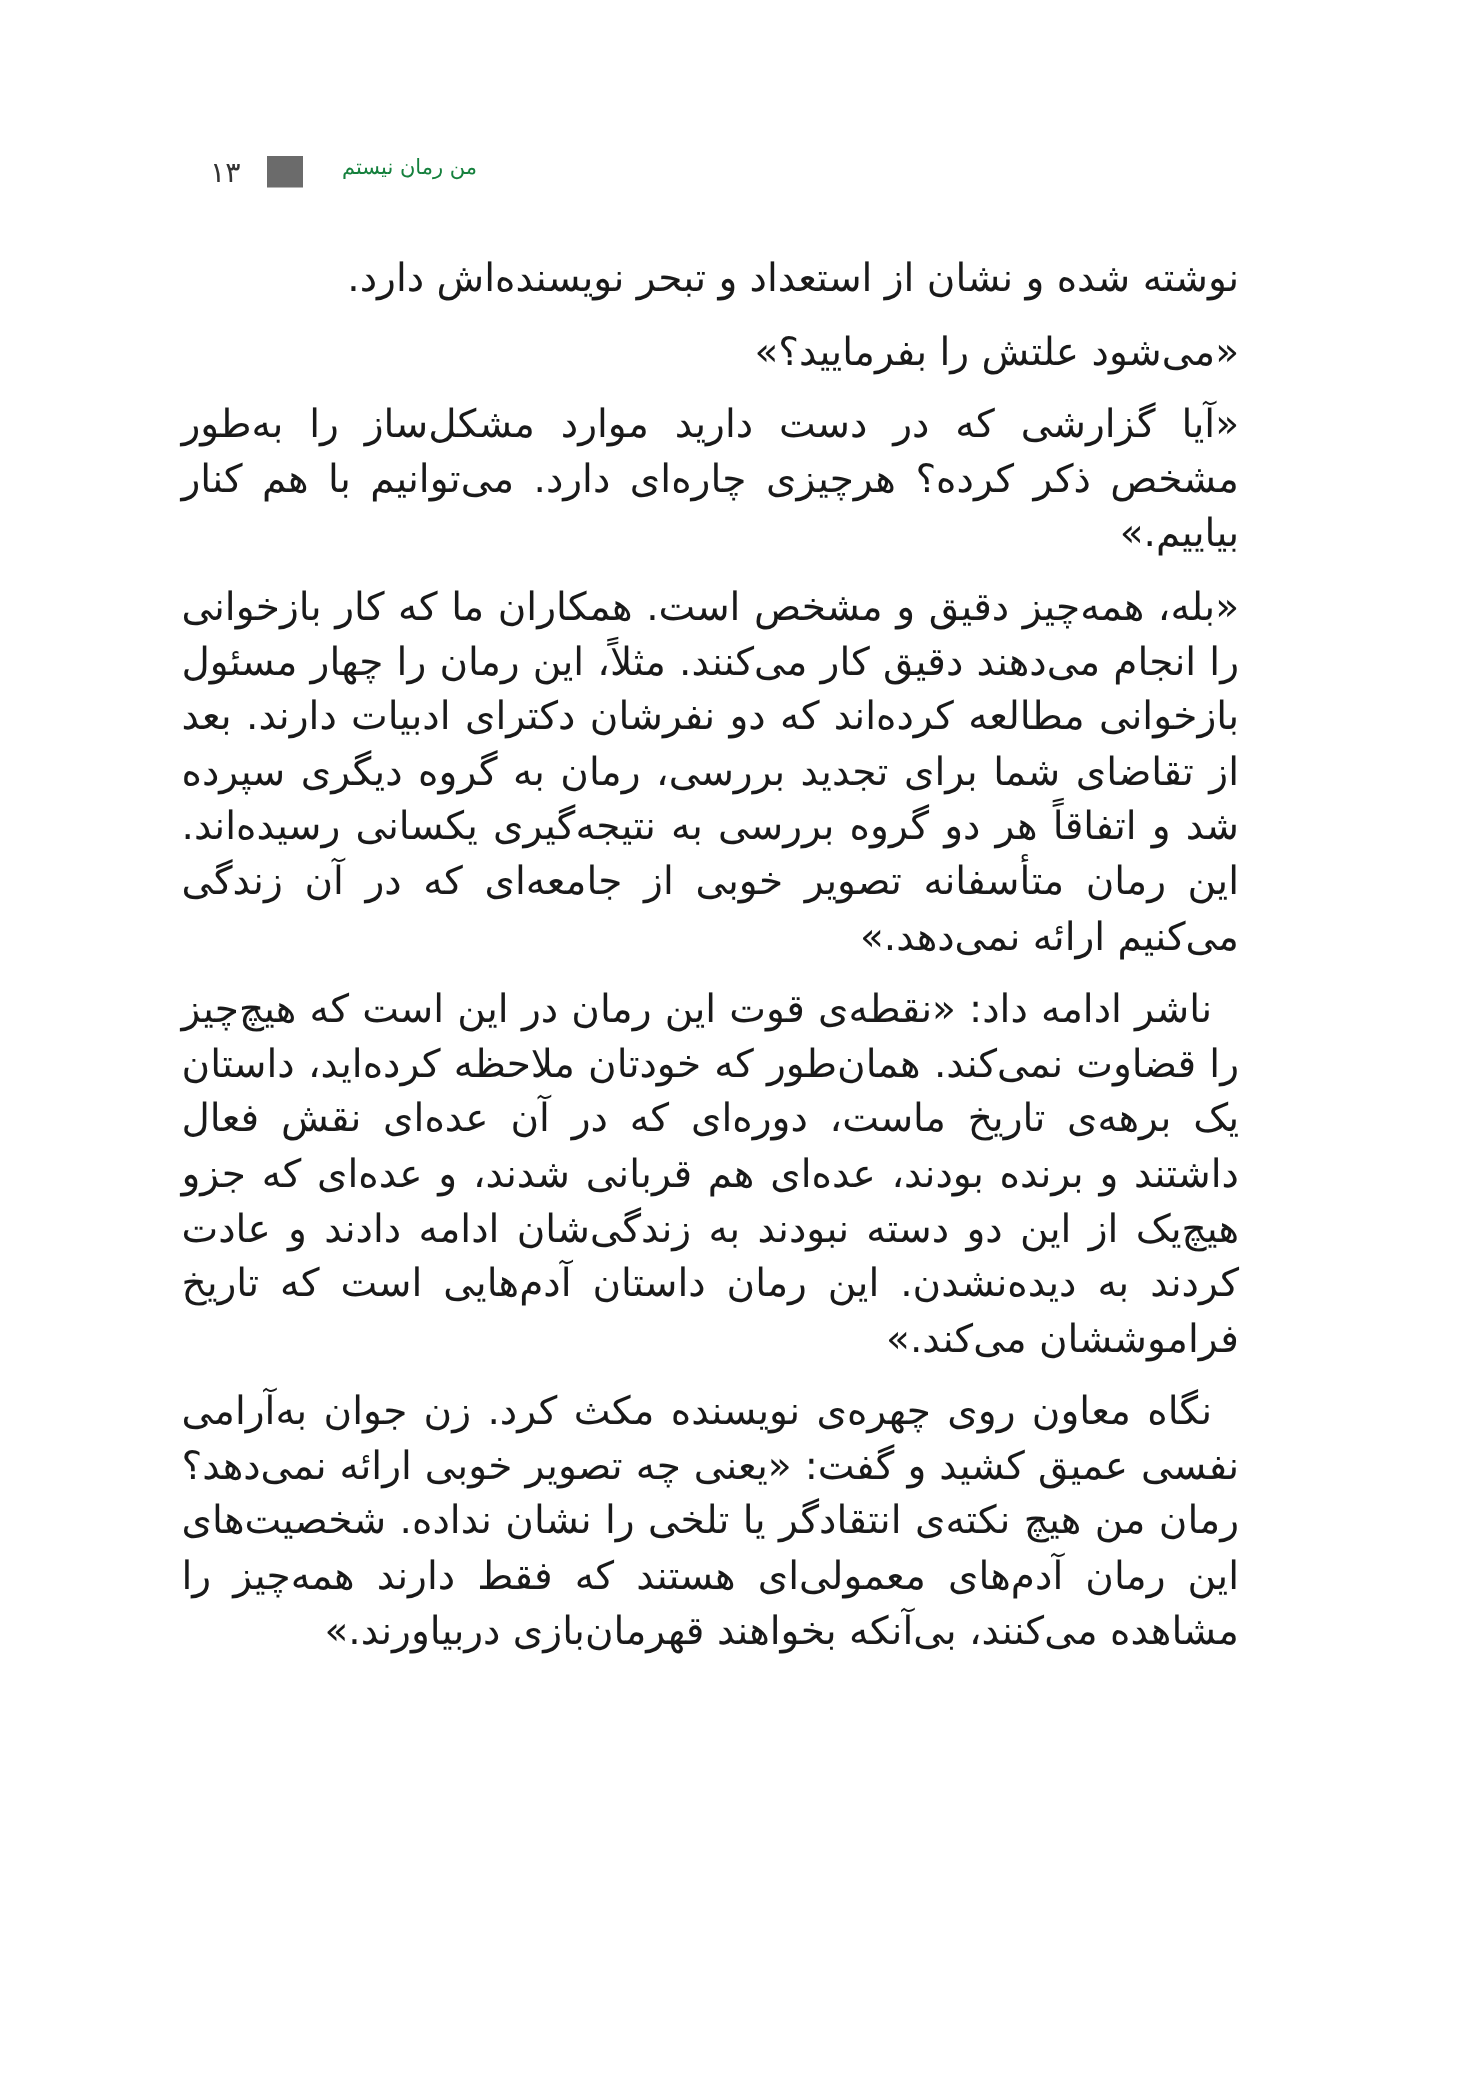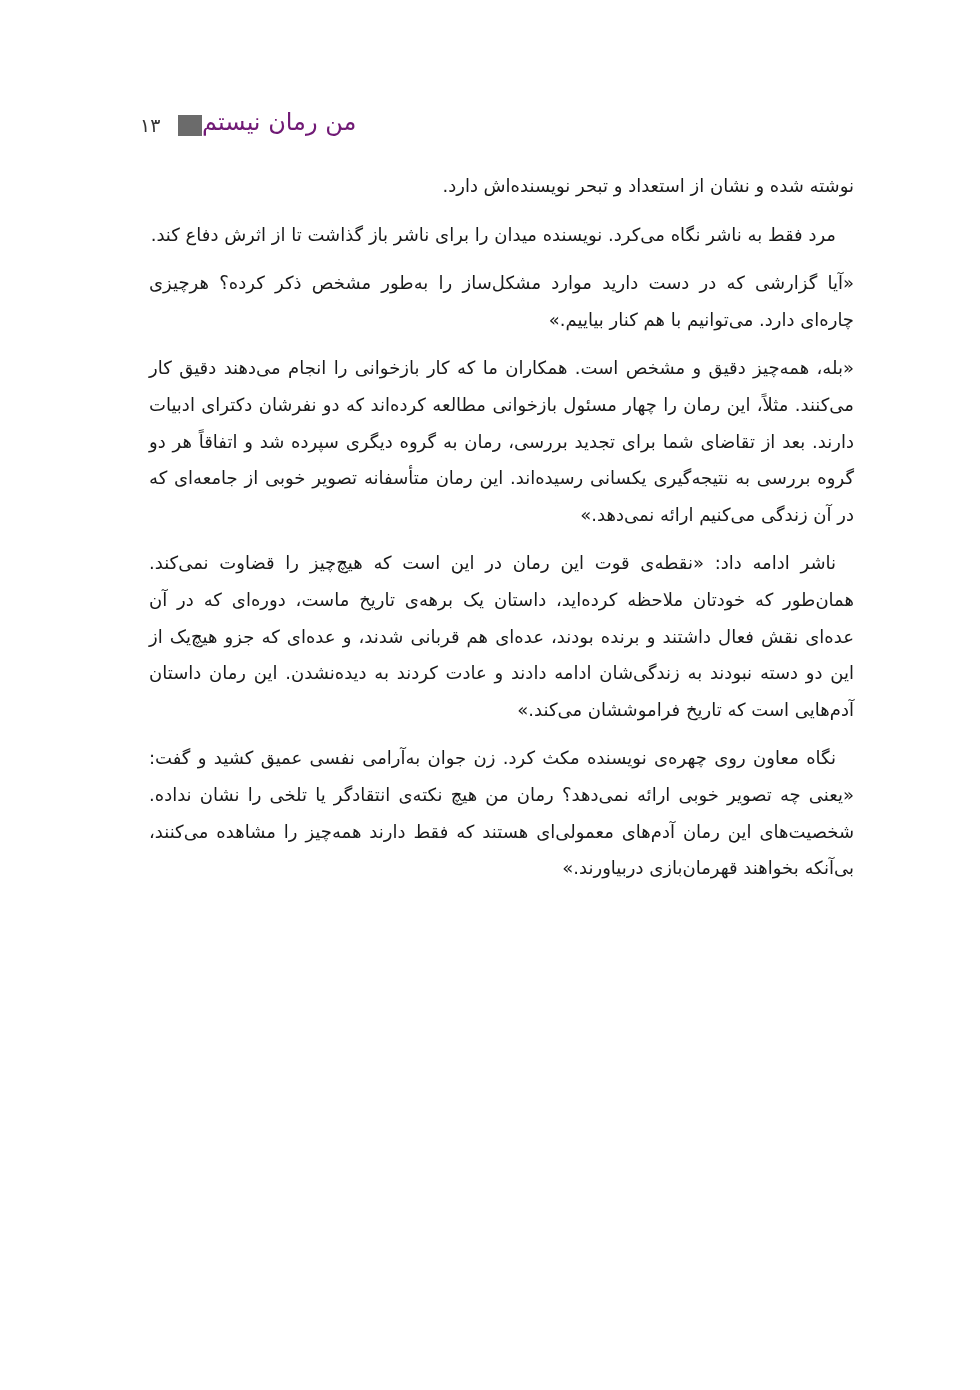--- a/index.html
+++ b/index.html
@@ -1,40 +1,40 @@
 <!DOCTYPE html>
 <html><head>
 <meta charset="utf-8">
 <style>
   html, body { margin:0; padding:0; }
   body {
     width:980px; height:1390px; background:#ffffff; position:relative; overflow:hidden;
     font-family: "DejaVu Sans", sans-serif; color:#1a1a1a;
   }
-  .header { position:absolute; top:104px; left:140px; height:32px; display:flex; align-items:flex-end; direction:ltr; }
+  .header { position:absolute; top:104px; left:140px; height:32px; display:flex; align-items:flex-start; direction:ltr; }
   .page-num { font-size:19px; color:#333; width:30px; }
   .square { width:24px; height:21px; background:#6b6b6b; margin-left:8px; }
-  .running-title { font-size:24px; color:#701a75; direction:rtl; }
+  .running-title { font-size:14px; color:#15803d; margin-left:26px; direction:rtl; }
   .text {
-    position:absolute; top:168px; left:149px; width:705px;
+    position:absolute; top:168px; left:121px; width:705px;
     direction:rtl; text-align:justify; text-align-last:right;
-    font-size:18px; line-height:36.6px;
+    font-size:26px; line-height:36.6px;
   }
   .text p { margin:0 0 12px 0; text-indent:0; }
   .text p.indent { text-indent:18px; }
 </style>
 </head>
 <body>
 
 <div class="header">
   <span class="page-num">۱۳</span>
   <span class="square"></span>
   <span class="running-title">من رمان نیستم</span>
 </div>
 
 <div class="text">
   <p>نوشته شده و نشان از استعداد و تبحر نویسنده‌اش دارد.</p>
-  <p class="indent">مرد فقط به ناشر نگاه می‌کرد. نویسنده میدان را برای ناشر باز گذاشت تا از اثرش دفاع کند.</p>
+  <p>«می‌شود علتش را بفرمایید؟»</p>
   <p>«آیا گزارشی که در دست دارید موارد مشکل‌ساز را به‌طور مشخص ذکر کرده؟ هرچیزی چاره‌ای دارد. می‌توانیم با هم کنار بیاییم.»</p>
   <p>«بله، همه‌چیز دقیق و مشخص است. همکاران ما که کار بازخوانی را انجام می‌دهند دقیق کار می‌کنند. مثلاً، این رمان را چهار مسئول بازخوانی مطالعه کرده‌اند که دو نفرشان دکترای ادبیات دارند. بعد از تقاضای شما برای تجدید بررسی، رمان به گروه دیگری سپرده شد و اتفاقاً هر دو گروه بررسی به نتیجه‌گیری یکسانی رسیده‌اند. این رمان متأسفانه تصویر خوبی از جامعه‌ای که در آن زندگی می‌کنیم ارائه نمی‌دهد.»</p>
   <p class="indent">ناشر ادامه داد: «نقطه‌ی قوت این رمان در این است که هیچ‌چیز را قضاوت نمی‌کند. همان‌طور که خودتان ملاحظه کرده‌اید، داستان یک برهه‌ی تاریخ ماست، دوره‌ای که در آن عده‌ای نقش فعال داشتند و برنده بودند، عده‌ای هم قربانی شدند، و عده‌ای که جزو هیچ‌یک از این دو دسته نبودند به زندگی‌شان ادامه دادند و عادت کردند به دیده‌نشدن. این رمان داستان آدم‌هایی است که تاریخ فراموششان می‌کند.»</p>
   <p class="indent">نگاه معاون روی چهره‌ی نویسنده مکث کرد. زن جوان به‌آرامی نفسی عمیق کشید و گفت: «یعنی چه تصویر خوبی ارائه نمی‌دهد؟ رمان من هیچ نکته‌ی انتقادگر یا تلخی را نشان نداده. شخصیت‌های این رمان آدم‌های معمولی‌ای هستند که فقط دارند همه‌چیز را مشاهده می‌کنند، بی‌آنکه بخواهند قهرمان‌بازی دربیاورند.»</p>
 </div>
 
 </body></html>

